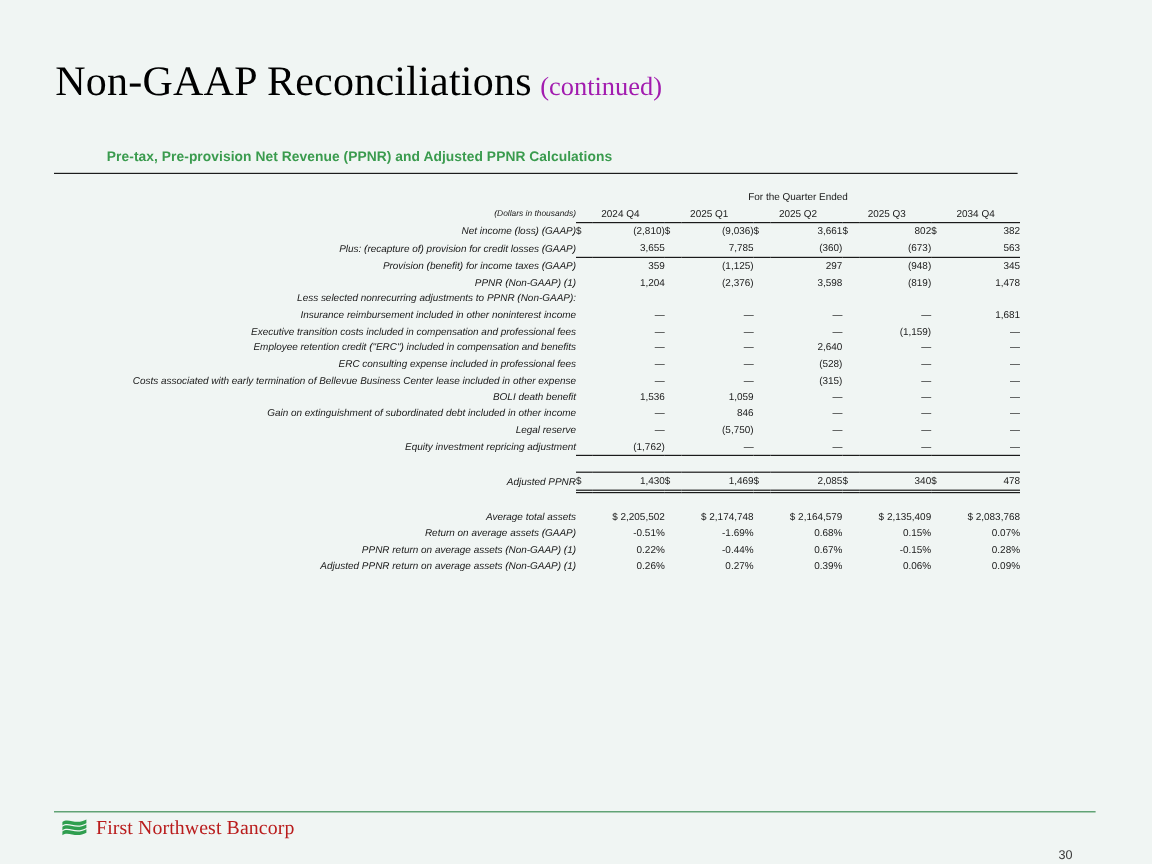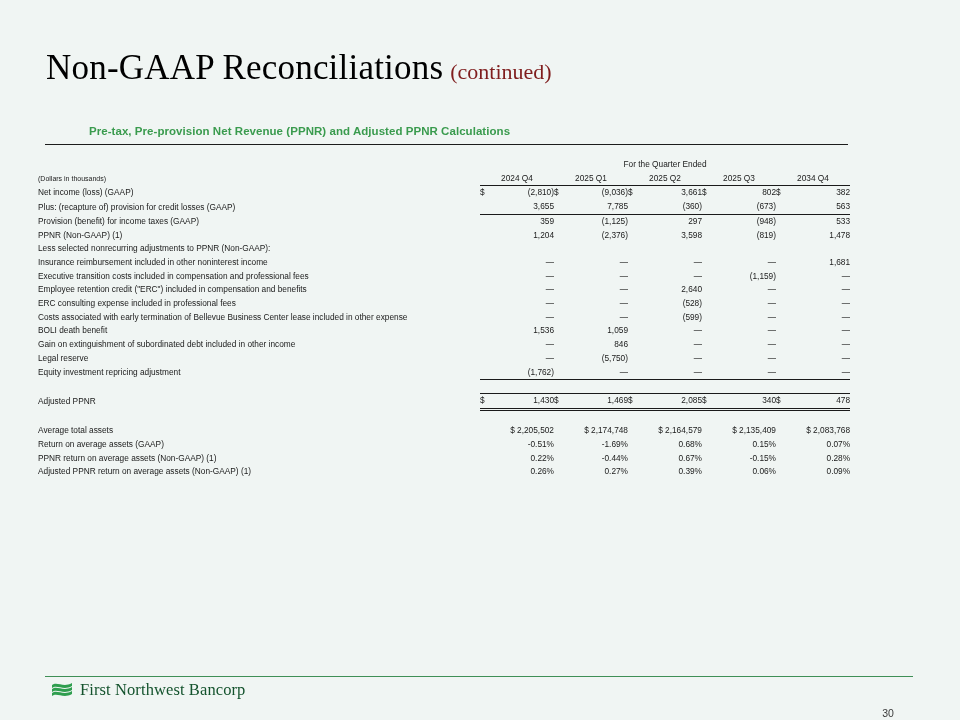--- a/index.html
+++ b/index.html
@@ -25,21 +25,21 @@
   }
   .title-main {
     font-family: "Liberation Serif", serif;
     font-size: 35px;
     color: #000000;
     letter-spacing: 0.2px;
   }
   .title-cont {
     font-family: "Liberation Serif", serif;
     font-size: 22px;
-    color: #7f1d1d;
+    color: #a21caf;
     margin-left: 7px;
   }
 
   
   .section-head {
     position: absolute;
     left: 45px;
     top: 125px;
     font-size: 11.5px;
     font-weight: bold;
@@ -74,21 +74,21 @@
     padding: 0;
     vertical-align: bottom;
     line-height: 13.7px;
     height: 13.7px;
     white-space: nowrap;
   }
   col.c-label { width: 442px; }
   col.c-cur   { width: 14px; }
   col.c-num   { width: 60px; }
 
-  td.label { text-align: left; padding-left: 2px; }
+  td.label { text-align: right; padding-left: 2px; font-style: italic; }
   td.cur   { text-align: left; }
   td.num   { text-align: right; padding-right: 4px; }
 
   .ind0 { padding-left: 2px; }
   .ind1 { padding-left: 14px; }
   .ind2 { padding-left: 24px; margin-top: 20px; }
 
   .tiny {
     font-size: 7px;
     color: #222;
@@ -133,21 +133,21 @@
   }
   .logo-mark {
     width: 24px;
     height: 20px;
     margin-right: 6px;
     flex: none;
   }
   .logo-text {
     font-family: "Liberation Serif", serif;
     font-size: 16.5px;
-    color: #14532d;
+    color: #b91c1c;
     letter-spacing: 0.1px;
   }
   .page-num {
     position: absolute;
     left: 868px;
     top: 680px;
     width: 40px;
     text-align: center;
     font-size: 10.5px;
     color: #3a3a3a;
@@ -222,21 +222,21 @@
           <td class="label ind1">Provision (benefit) for income taxes  (GAAP)</td>
           <td class="cur rule-top"></td>
           <td class="num rule-top">359</td>
           <td class="cur rule-top"></td>
           <td class="num rule-top">(1,125)</td>
           <td class="cur rule-top"></td>
           <td class="num rule-top">297</td>
           <td class="cur rule-top"></td>
           <td class="num rule-top">(948)</td>
           <td class="cur rule-top"></td>
-          <td class="num rule-top">533</td>
+          <td class="num rule-top">345</td>
         </tr>
         <tr>
           <td class="label ind1">PPNR  (Non-GAAP) (1)</td>
           <td class="cur"></td>
           <td class="num">1,204</td>
           <td class="cur"></td>
           <td class="num">(2,376)</td>
           <td class="cur"></td>
           <td class="num">3,598</td>
           <td class="cur"></td>
@@ -309,21 +309,21 @@
           <td class="cur"></td>
           <td class="num">—</td>
         </tr>
         <tr>
           <td class="label ind2">Costs associated with early termination of Bellevue Business Center lease included in other expense</td>
           <td class="cur"></td>
           <td class="num">—</td>
           <td class="cur"></td>
           <td class="num">—</td>
           <td class="cur"></td>
-          <td class="num">(599)</td>
+          <td class="num">(315)</td>
           <td class="cur"></td>
           <td class="num">—</td>
           <td class="cur"></td>
           <td class="num">—</td>
         </tr>
         <tr>
           <td class="label ind2">BOLI death benefit</td>
           <td class="cur"></td>
           <td class="num">1,536</td>
           <td class="cur"></td>

